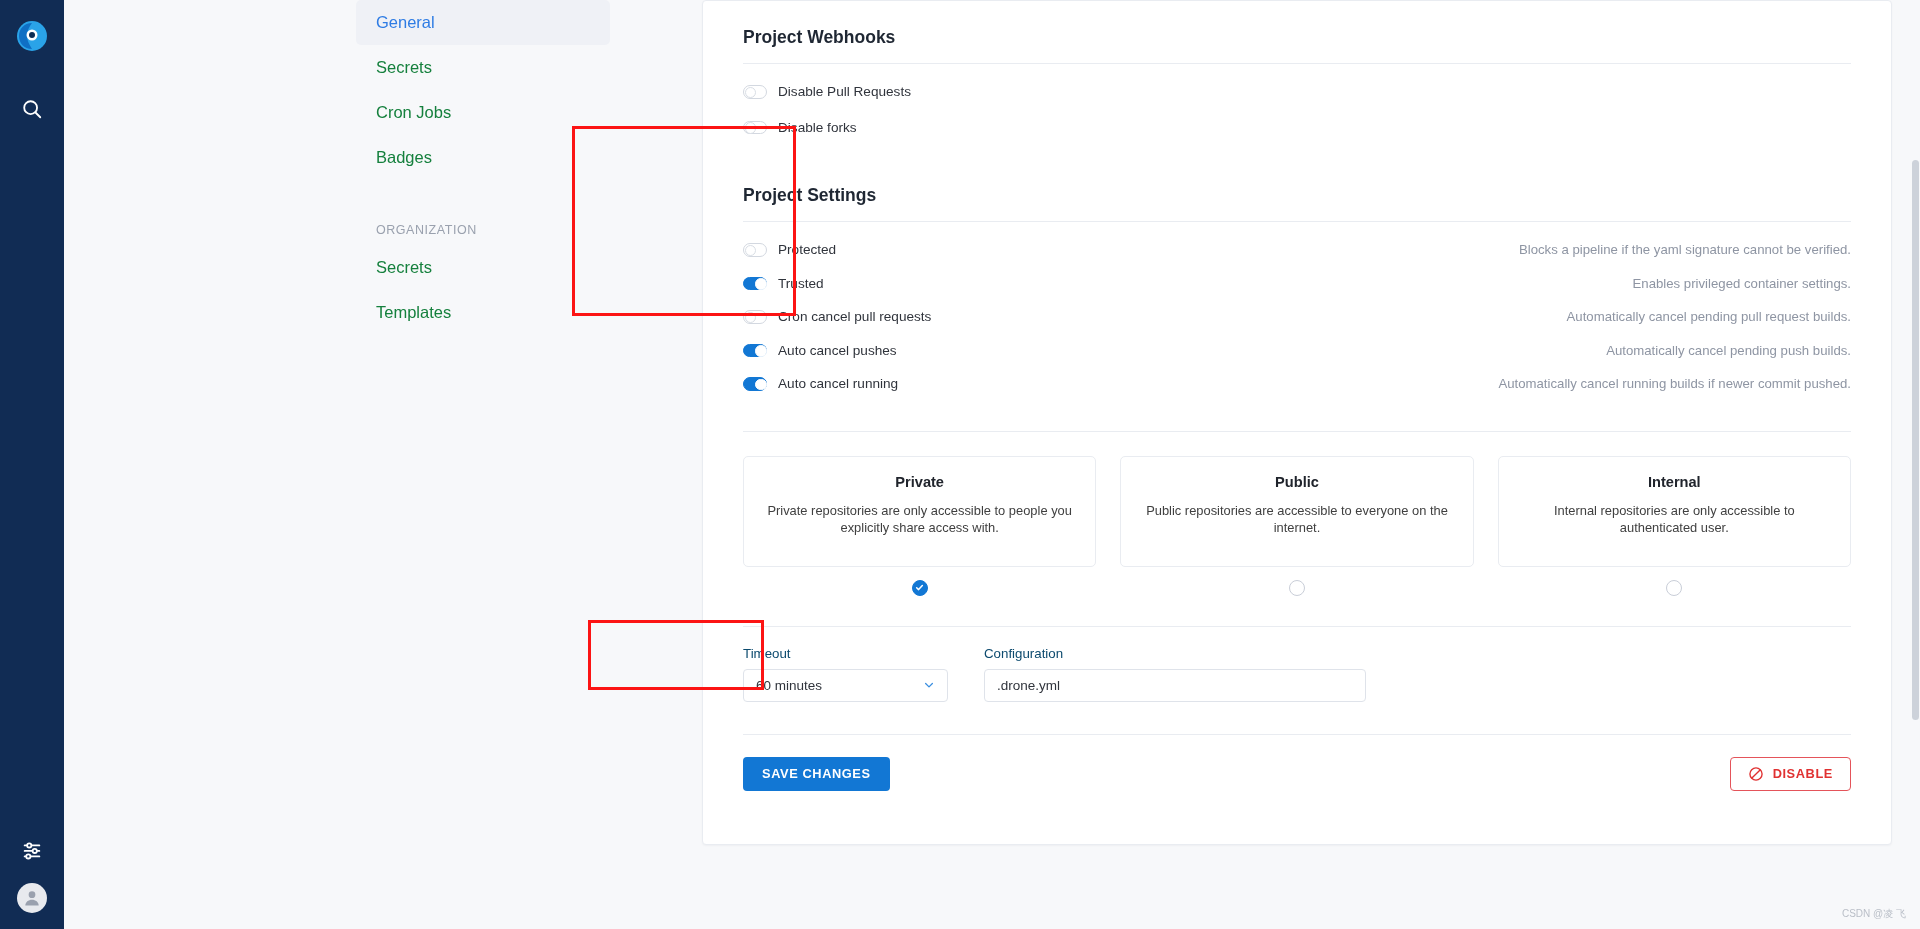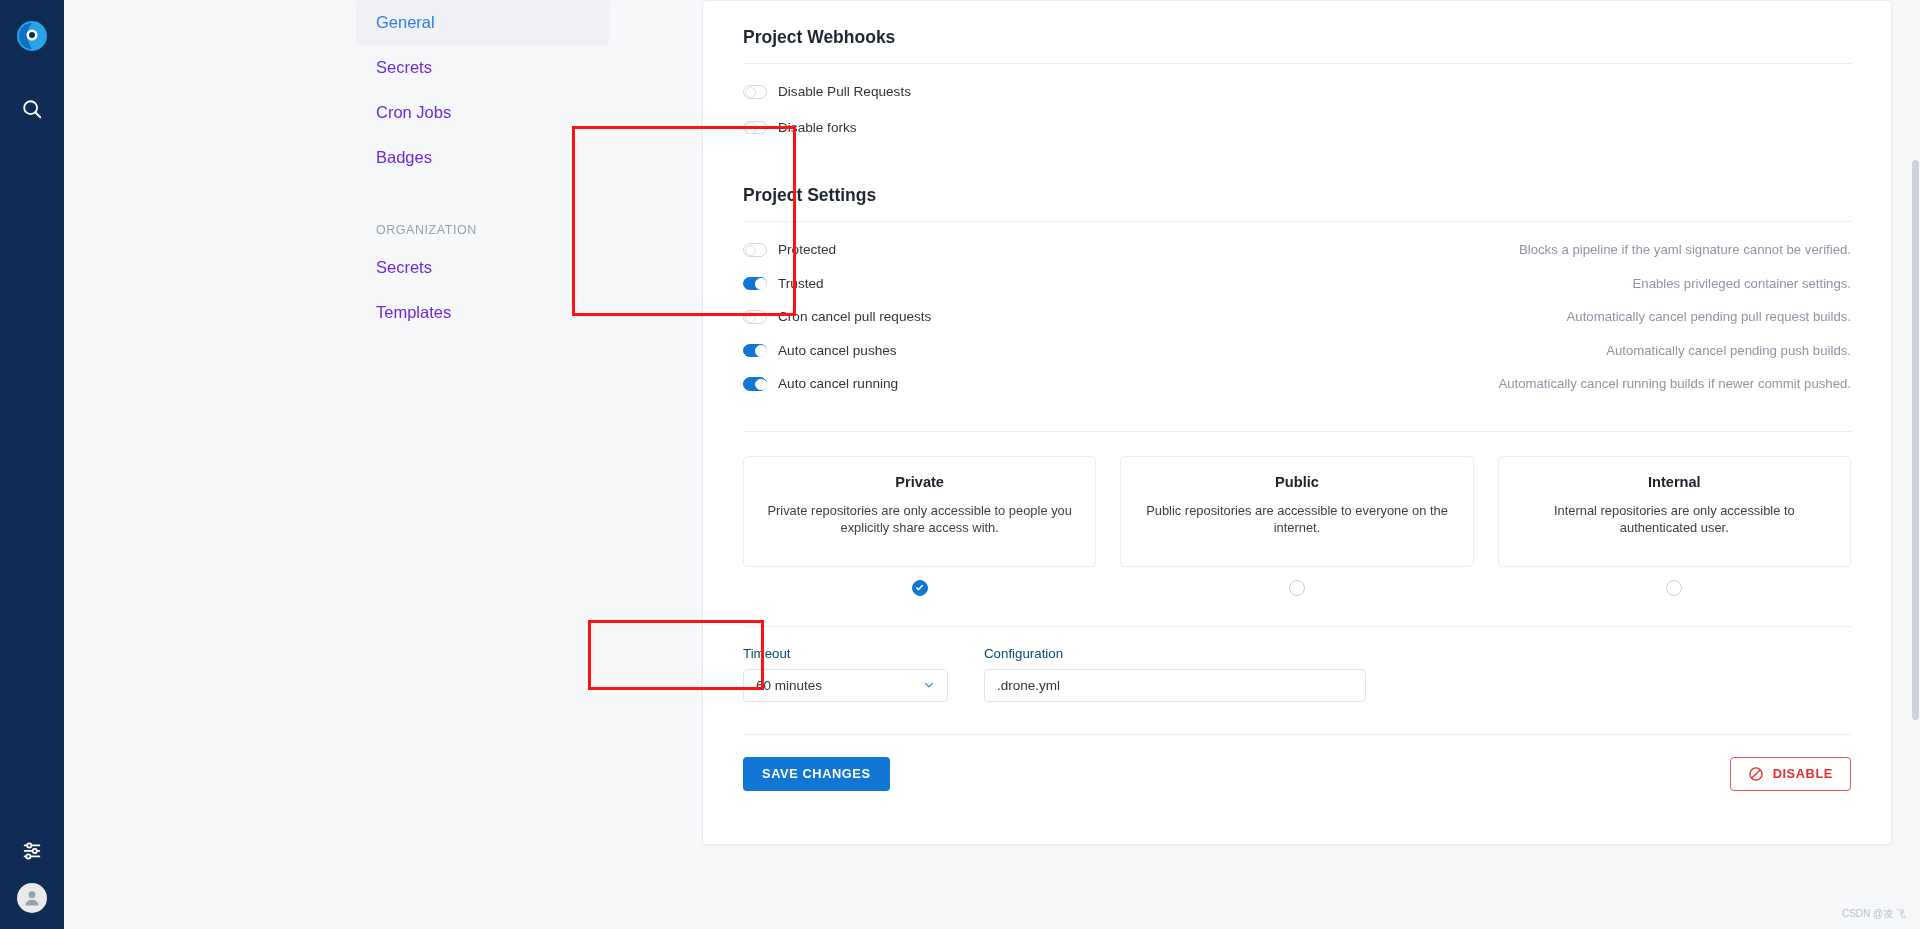--- a/index.html
+++ b/index.html
@@ -33,21 +33,21 @@
   .page { flex: 1; position: relative; height: 929px; background: #f7f8fa; }
 
   
   .settings-nav {
     position: absolute; left: 292px; top: 0; width: 254px;
   }
   .nav-item {
     height: 45px; line-height: 45px;
     padding-left: 20px;
     font-size: 16.5px;
-    color: #6d28d9;
+    color: #15803d;
     border-radius: 5px;
     cursor: pointer;
     white-space: nowrap;
   }
   .nav-item.active { color: #2e7ce4; background: #eff1f6; }
   .nav-group-label {
     margin-top: 43px; margin-bottom: 8px;
     padding-left: 20px;
     font-size: 12.5px; letter-spacing: .55px;
     color: #9aa1ae; text-transform: uppercase;

